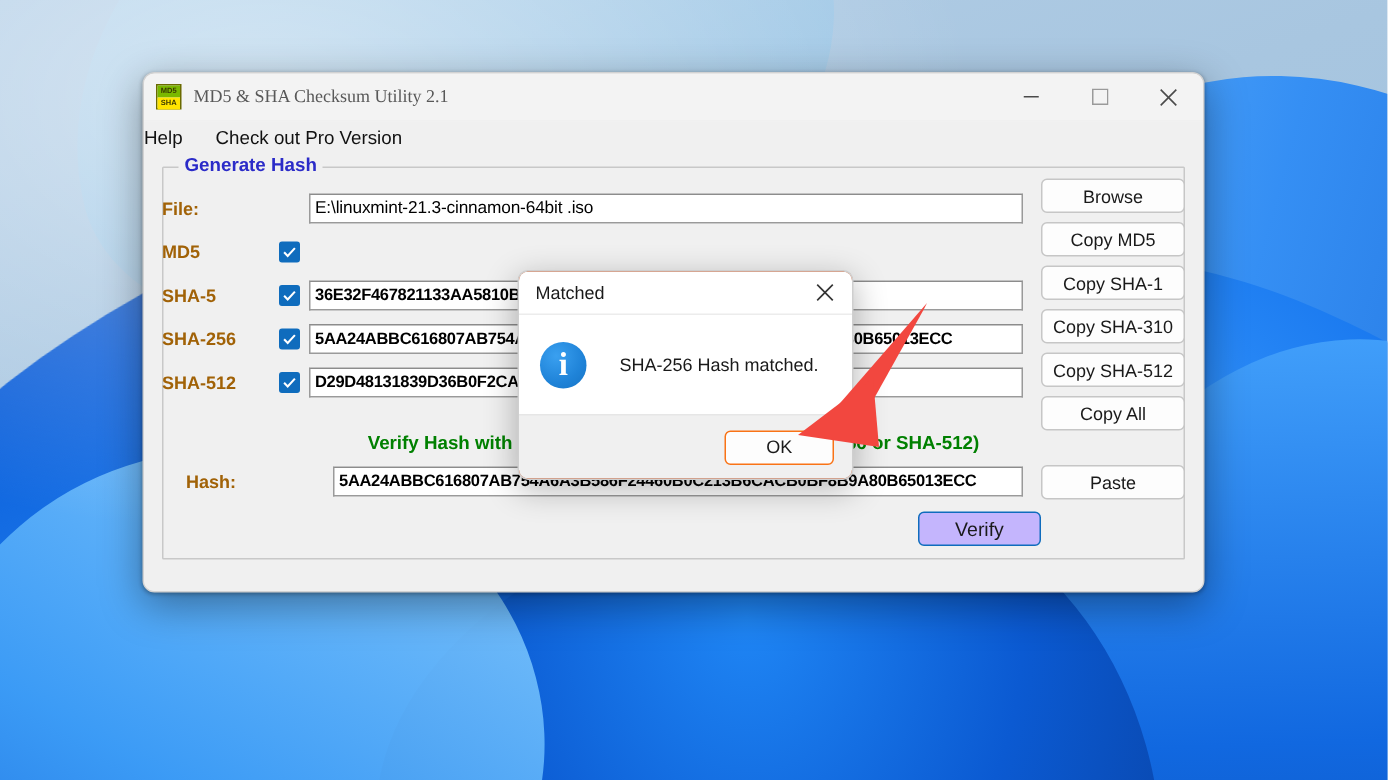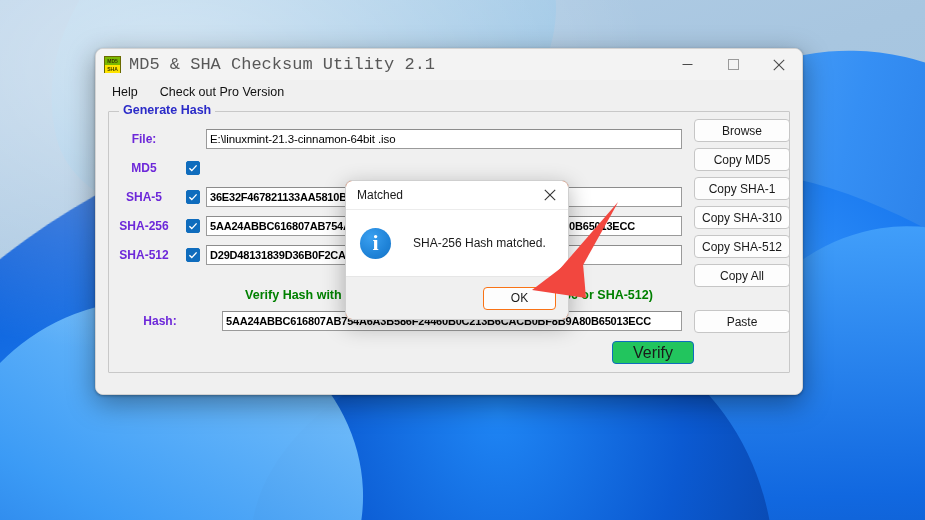--- a/index.html
+++ b/index.html
@@ -142,23 +142,23 @@
     flex: 1;
     background: #ffe400;
     color: #3a3a00;
     font-size: 5px;
     font-weight: bold;
     line-height: 8px;
     text-align: center;
     font-family: "Liberation Sans", sans-serif;
   }
   .title-text {
-    font-size: 17px;
+    font-size: 12px;
     color: #585858;
-    font-family: Liberation Mono, monospace;
+    font-family: Liberation Serif, serif;
     white-space: nowrap;
   }
   .win-controls {
     position: absolute;
     right: 0;
     top: 0;
     height: 31px;
     display: flex;
   }
   .win-btn {
@@ -168,21 +168,20 @@
     align-items: center;
     justify-content: center;
     color: #4a4a4a;
   }
   .win-btn svg { display: block; }
 
   .menubar {
     height: 22px;
     display: flex;
     align-items: center;
-    padding-left: 16px;
     background: #f0f0f0;
   }
   .menu-item {
     font-size: 12.5px;
     color: #111;
     margin-right: 22px;
     font-family: "Liberation Sans", sans-serif;
     white-space: nowrap;
   }
 
@@ -219,24 +218,24 @@
   .row {
     position: absolute;
     left: 0;
     right: 0;
     height: 22px;
     display: flex;
     align-items: center;
   }
   .row-label {
     width: 78px;
-    text-align: center;
+    text-align: left;
     font-size: 12px;
     font-weight: bold;
-    color: #6d28d9;
+    color: #a16207;
     font-family: "Liberation Sans", sans-serif;
     padding-right: 6px;
     box-sizing: border-box;
     white-space: nowrap;
   }
   .chk {
     width: 14px;
     height: 14px;
     background: #0f6cbd;
     border: 1px solid #0f6cbd;
@@ -309,24 +308,24 @@
     font-weight: bold;
     color: #008000;
     font-family: "Liberation Sans", sans-serif;
     white-space: nowrap;
   }
 
   .verify-btn {
     position: absolute;
     width: 82px;
     height: 23px;
-    background: #22c55e;
+    background: #c4b5fd;
     border: 1px solid #0f6cbd;
     border-radius: 4px;
-    font-size: 16px;
+    font-size: 13px;
     color: #1a1a1a;
     font-family: "Liberation Sans", sans-serif;
     display: flex;
     align-items: center;
     justify-content: center;
     box-sizing: border-box;
   }
 
   .pro-link {
     position: absolute;

